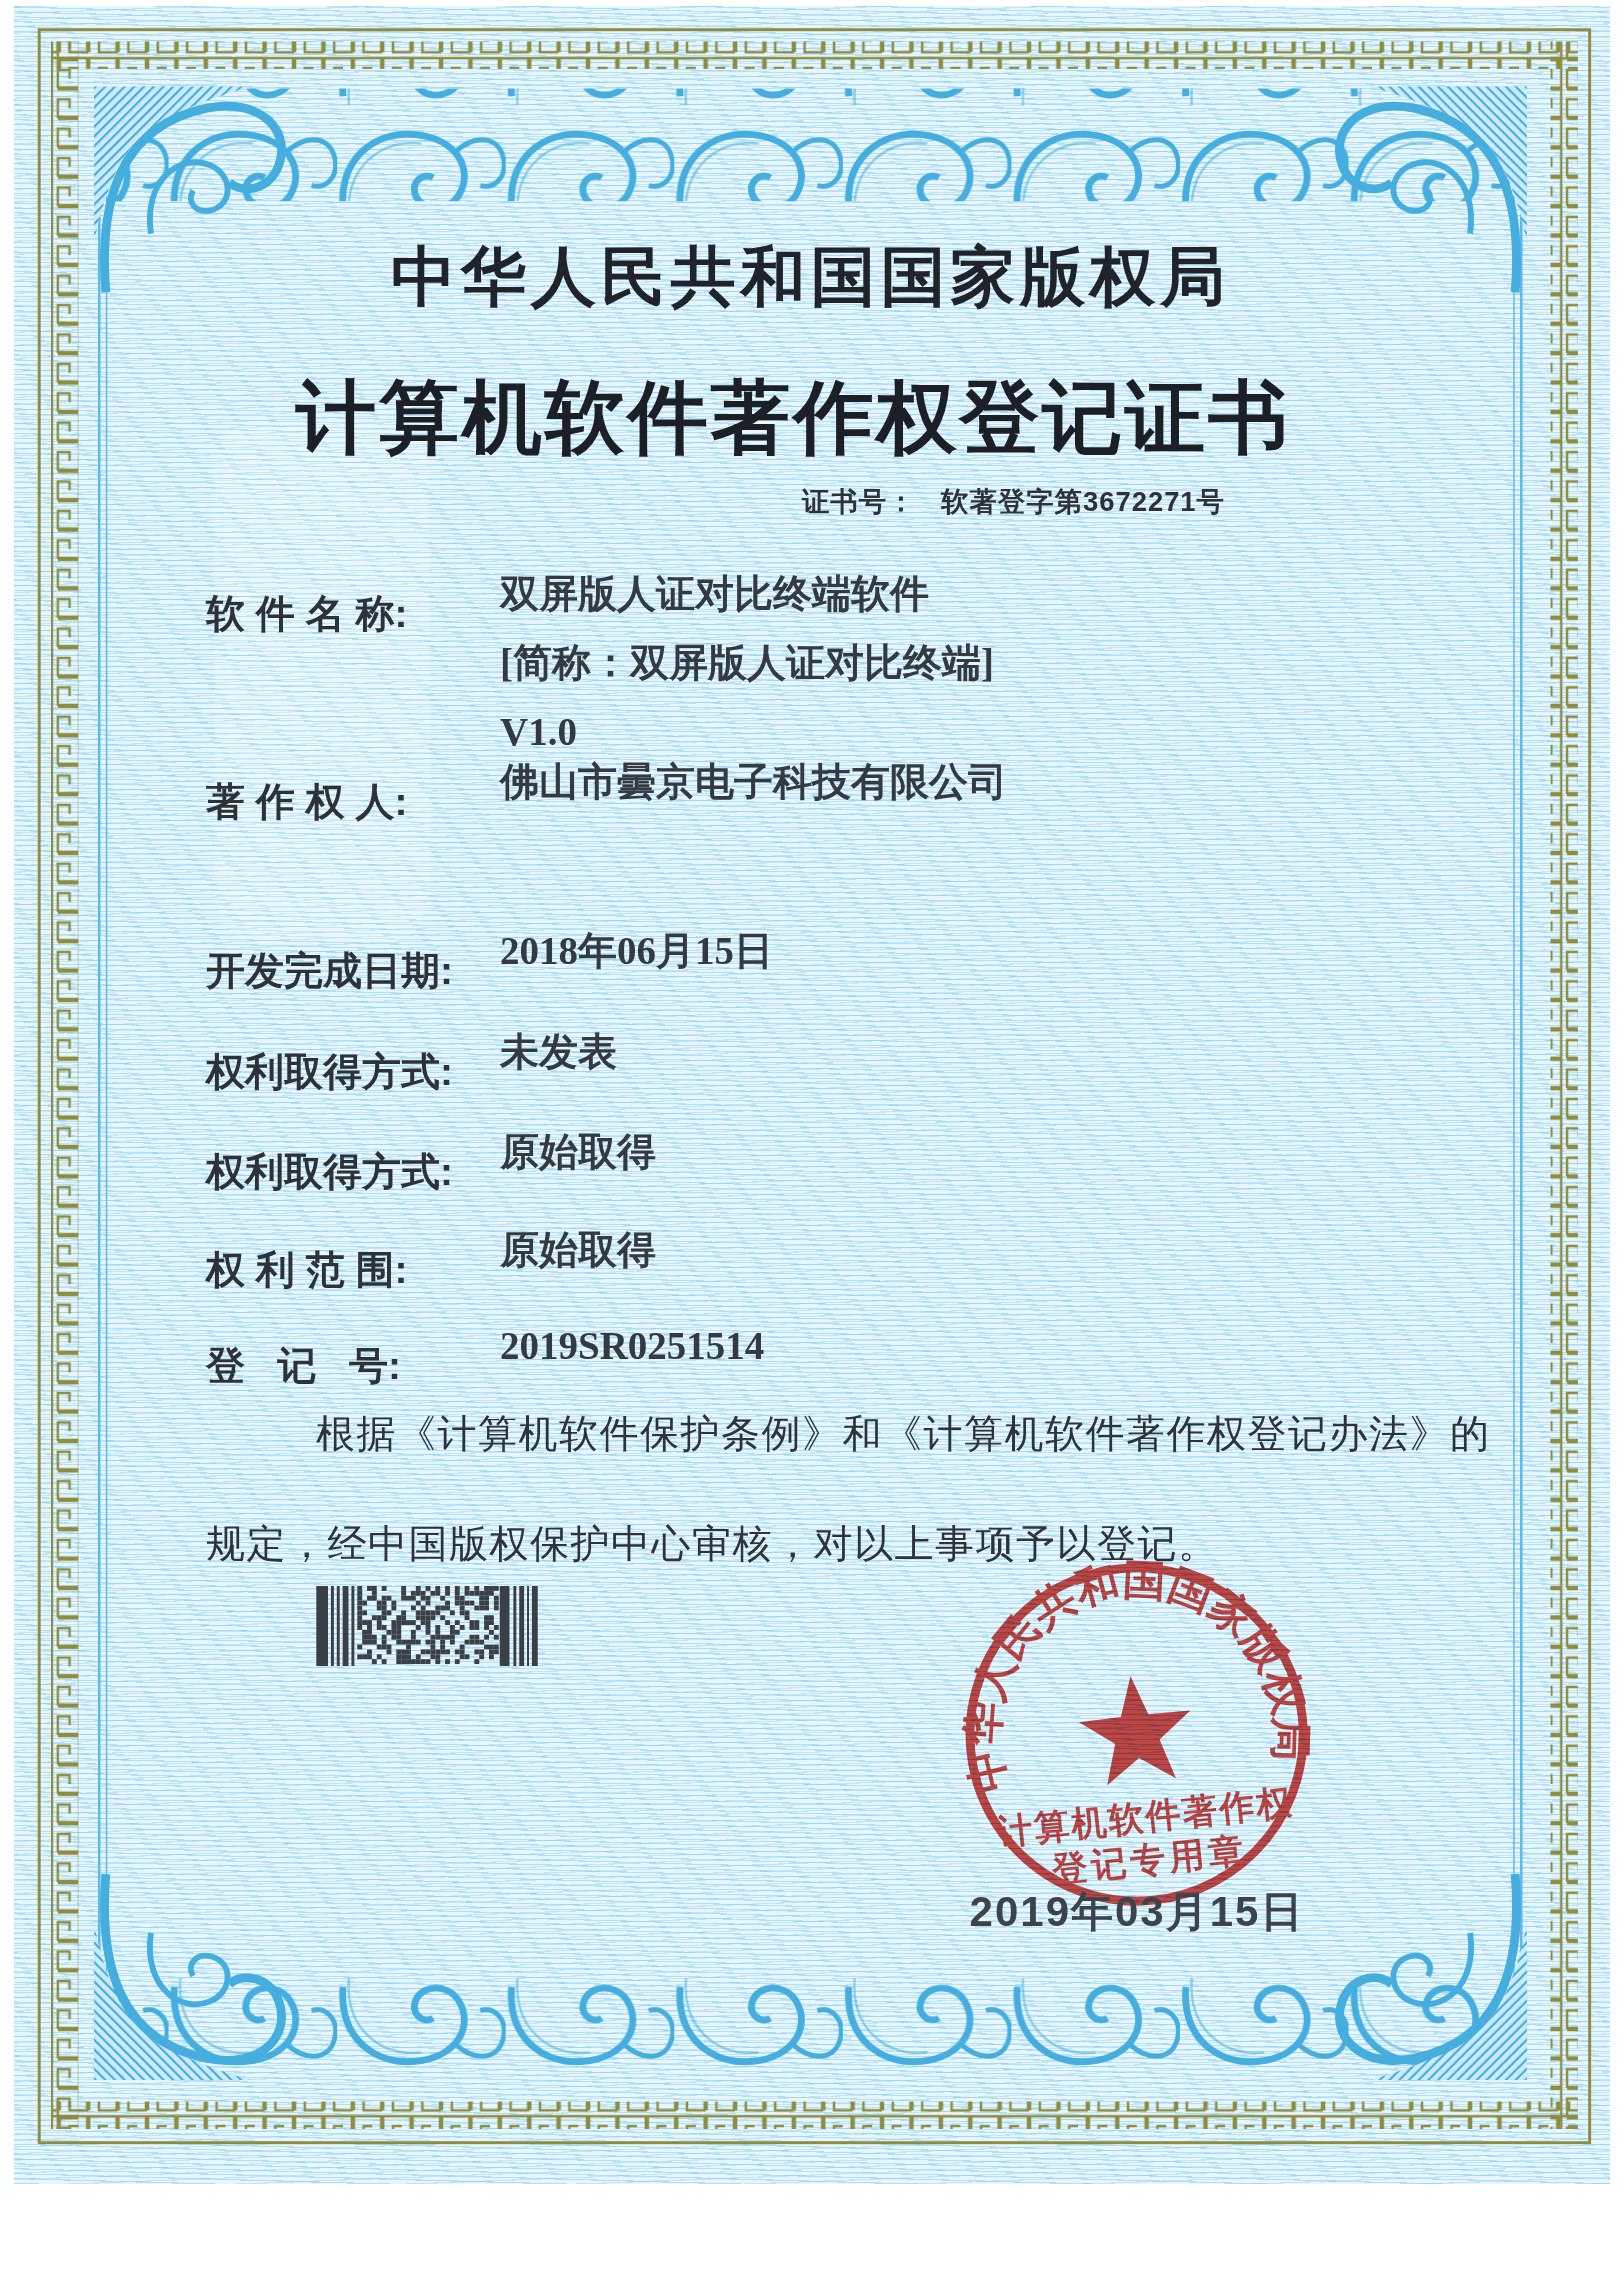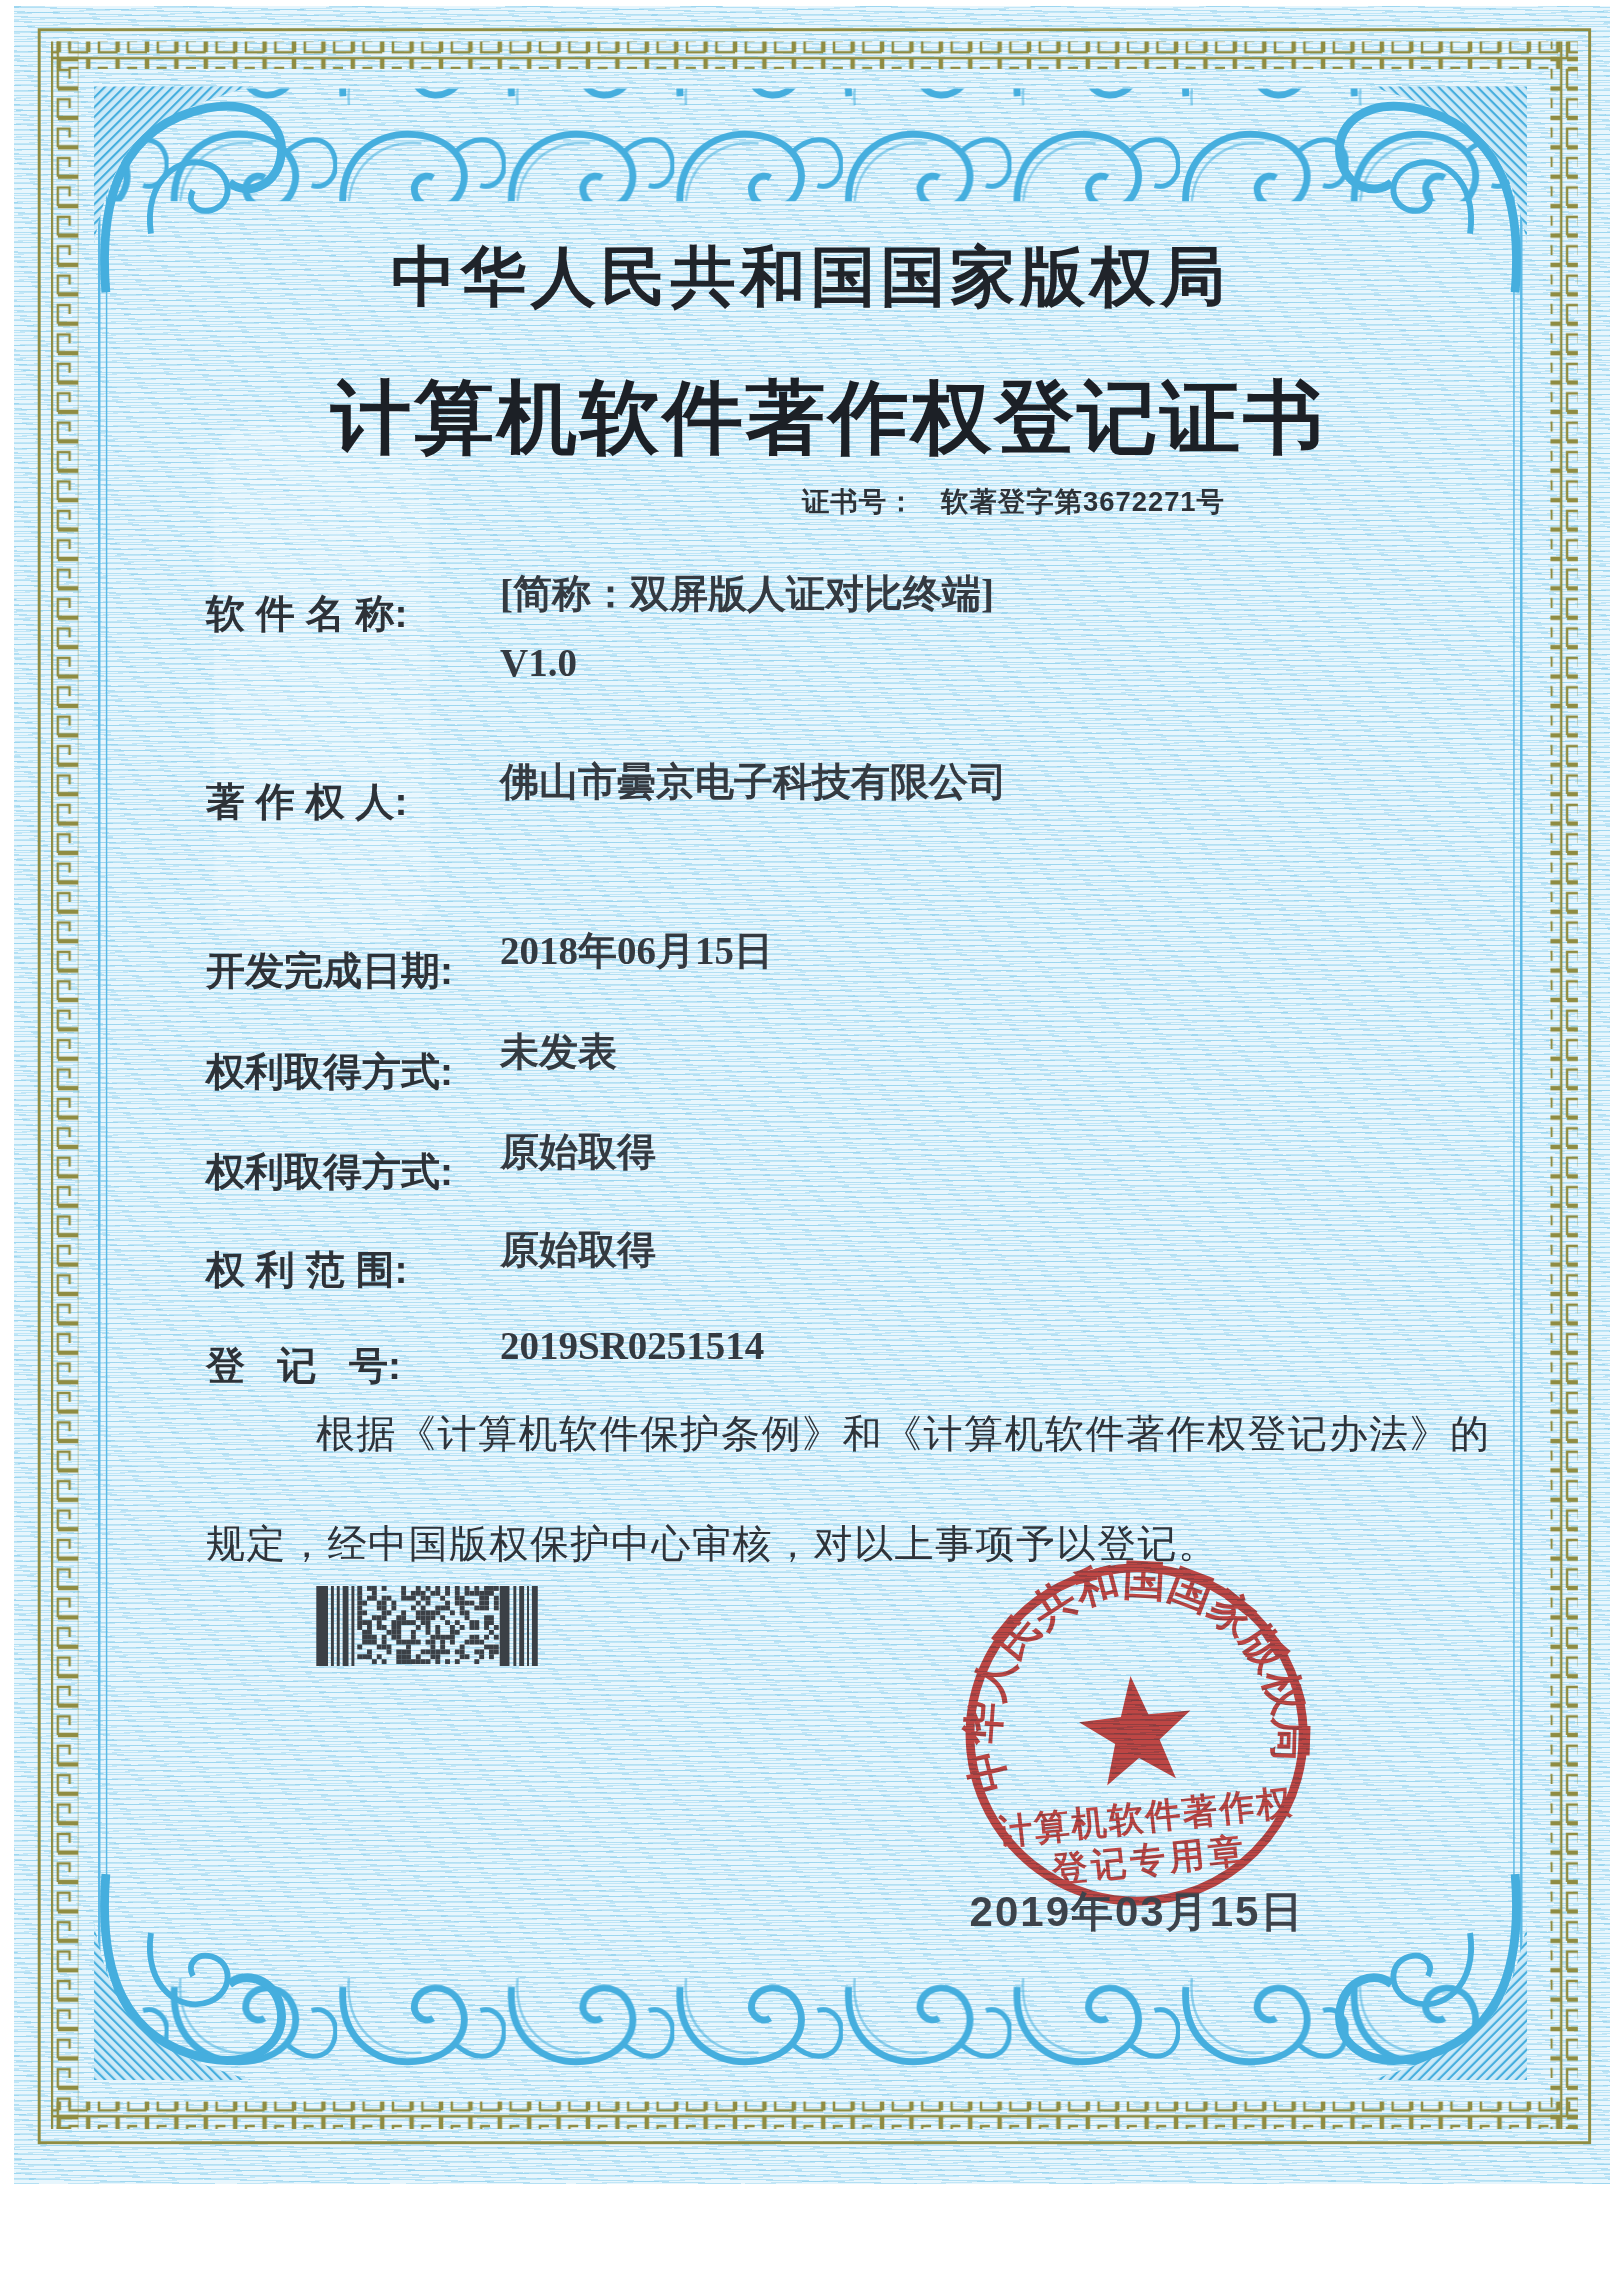--- a/index.html
+++ b/index.html
@@ -9,21 +9,21 @@
     background-image:
       repeating-linear-gradient(1.6deg, rgba(106,193,231,.42) 0 1.2px, rgba(231,246,253,0) 1.2px 4.9px),
       repeating-linear-gradient(-2.2deg, rgba(106,193,231,.30) 0 1.2px, rgba(231,246,253,0) 1.2px 6.5px);
   }
   .frame-svg{position:absolute;left:0;top:0;}
   .watermark{position:absolute;left:214px;top:423px;width:216px;height:519px;border-radius:47px;
     background:repeating-linear-gradient(1.2deg, rgba(255,255,255,.85) 0 2px, rgba(255,255,255,0) 2px 5.9px);
     opacity:.55;filter:blur(1px);}
   .title{position:absolute;left:98px;width:1425px;top:233px;text-align:center;
     font-weight:900;font-size:65px;letter-spacing:4.9px;color:#20242a;}
-  .subtitle{position:absolute;left:116px;width:1425px;top:365px;text-align:center;
+  .subtitle{position:absolute;left:81px;width:1425px;top:365px;text-align:center;
     font-weight:900;font-size:80px;letter-spacing:2.9px;color:#1c2026;}
   .certno{position:absolute;top:484px;right:396px;font-family:"Liberation Sans",sans-serif;
     font-weight:700;font-size:27.4px;color:#2d3238;letter-spacing:1px;}
   .certno .gap{display:inline-block;width:25.5px;}
   .row{position:absolute;left:206px;height:59px;}
   .row .label{position:absolute;left:0;top:0;white-space:pre;font-family:"Liberation Sans",sans-serif;
     font-weight:700;font-size:39px;color:#2d3238;margin-top:28px;}
   .row .value{position:absolute;left:294px;top:0;white-space:pre;font-size:39px;color:#343a41;
     font-weight:600;line-height:69px;}
   .vline{display:block;}
@@ -97,21 +97,21 @@
 
   <div class="title">中华人民共和国国家版权局</div>
   <div class="subtitle">计算机软件著作权登记证书</div>
 
   <div class="certno">
     <span>证书号：</span><span class="gap"></span><span>软著登字第3672271号</span>
   </div>
 
   <div class="row" style="top:559px;">
     <span class="label">软 件 名 称:</span>
-    <span class="value"><span class="vline">[简称：双屏版人证对比终端]</span><span class="vline">V1.0</span></span>
+    <span class="value"><span class="vline">双屏版人证对比终端软件</span><span class="vline">[简称：双屏版人证对比终端]</span><span class="vline">V1.0</span></span>
   </div>
 
   <div class="row" style="top:747px;">
     <span class="label">著 作 权 人:</span>
     <span class="value">佛山市曇京电子科技有限公司</span>
   </div>
 
   <div class="row" style="top:916px;">
     <span class="label">开发完成日期:</span>
     <span class="value">2018年06月15日</span>

